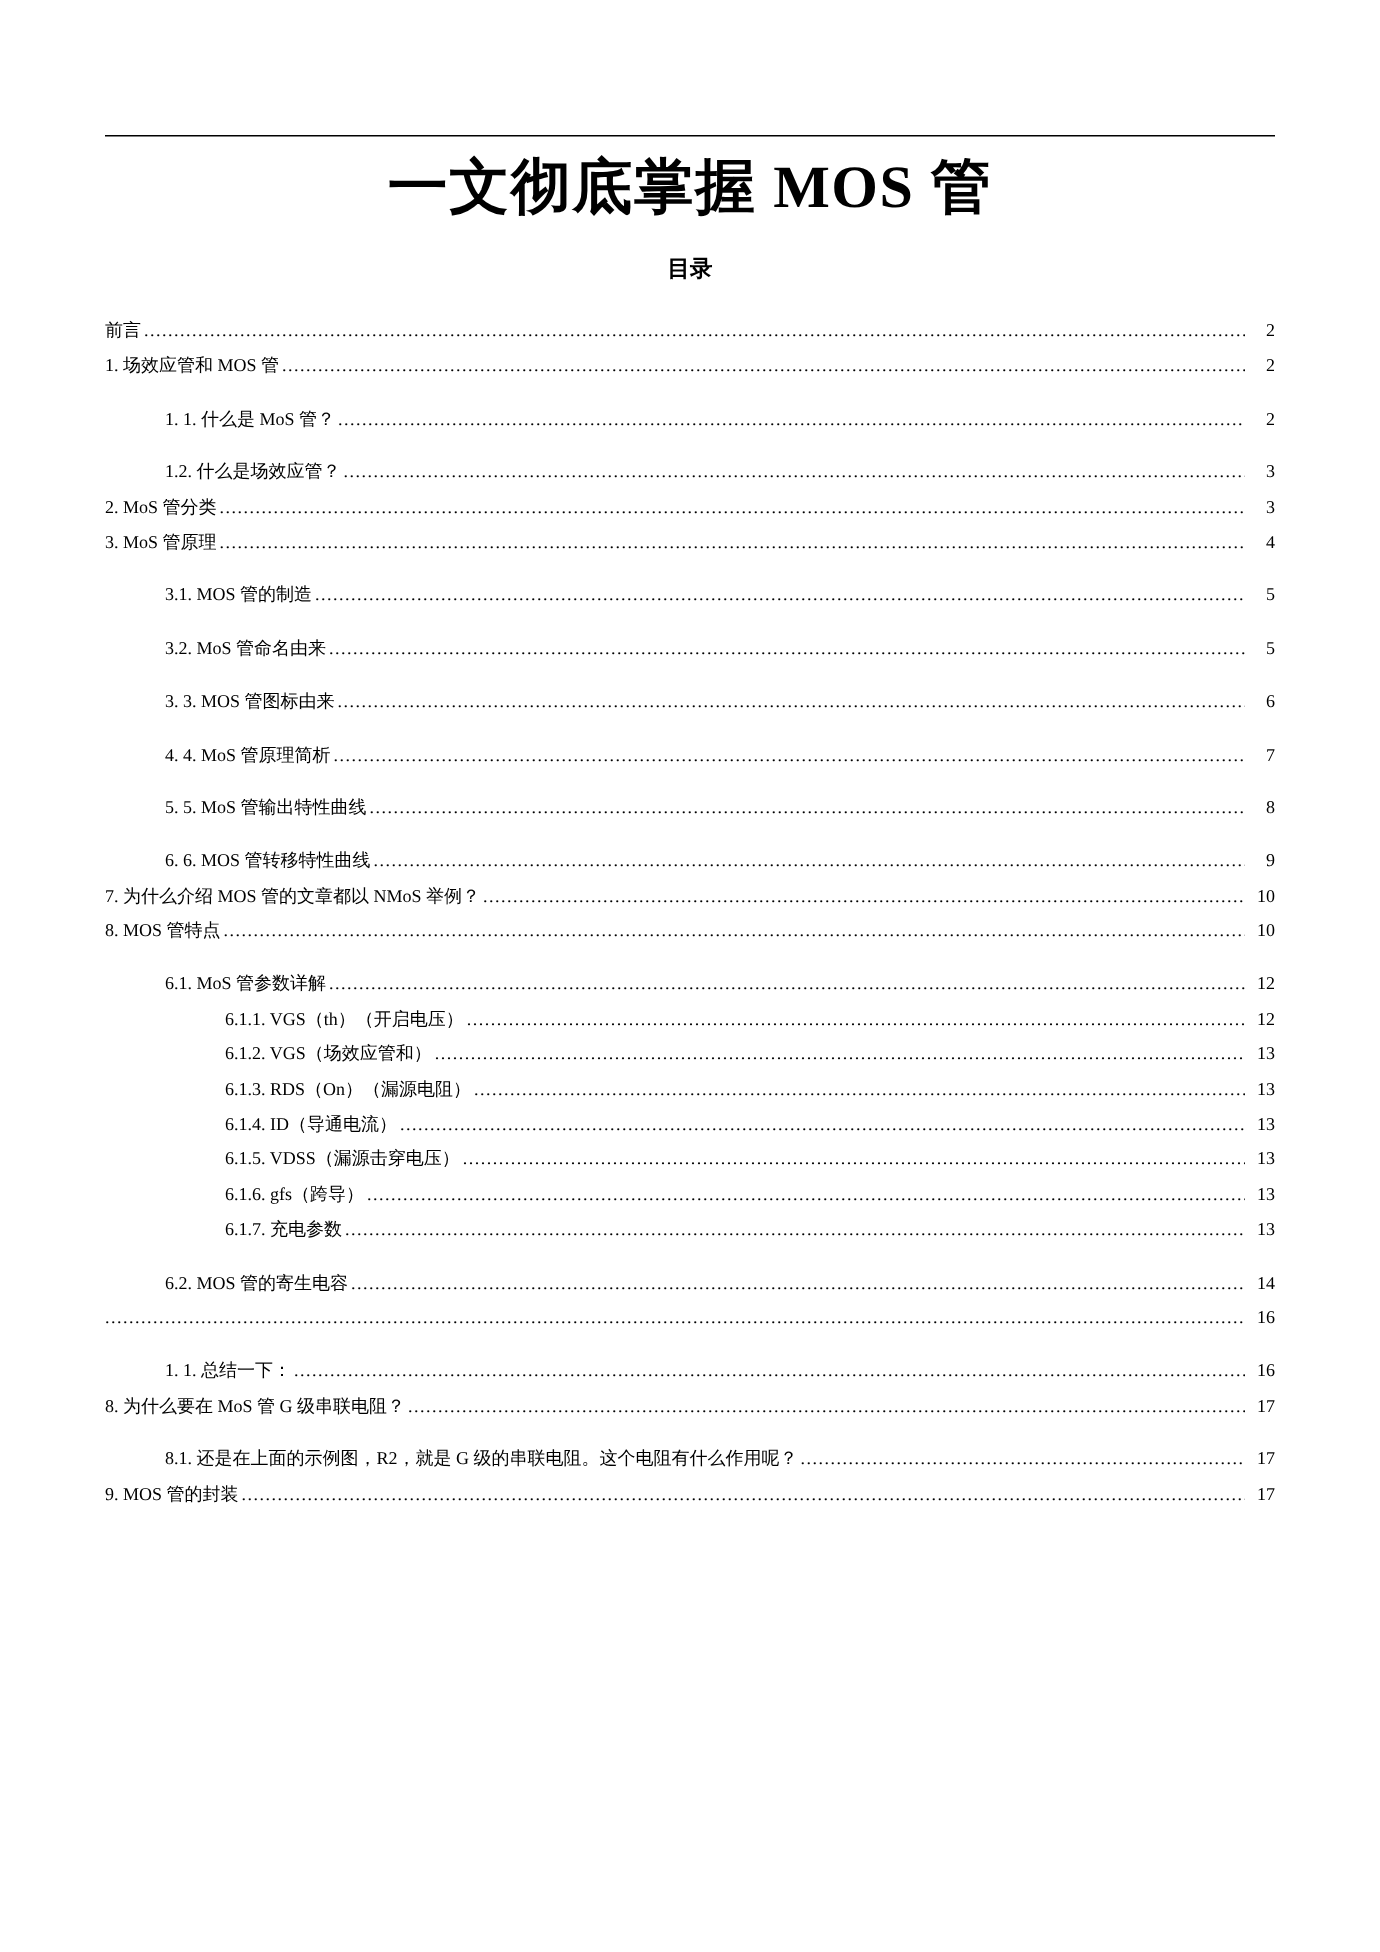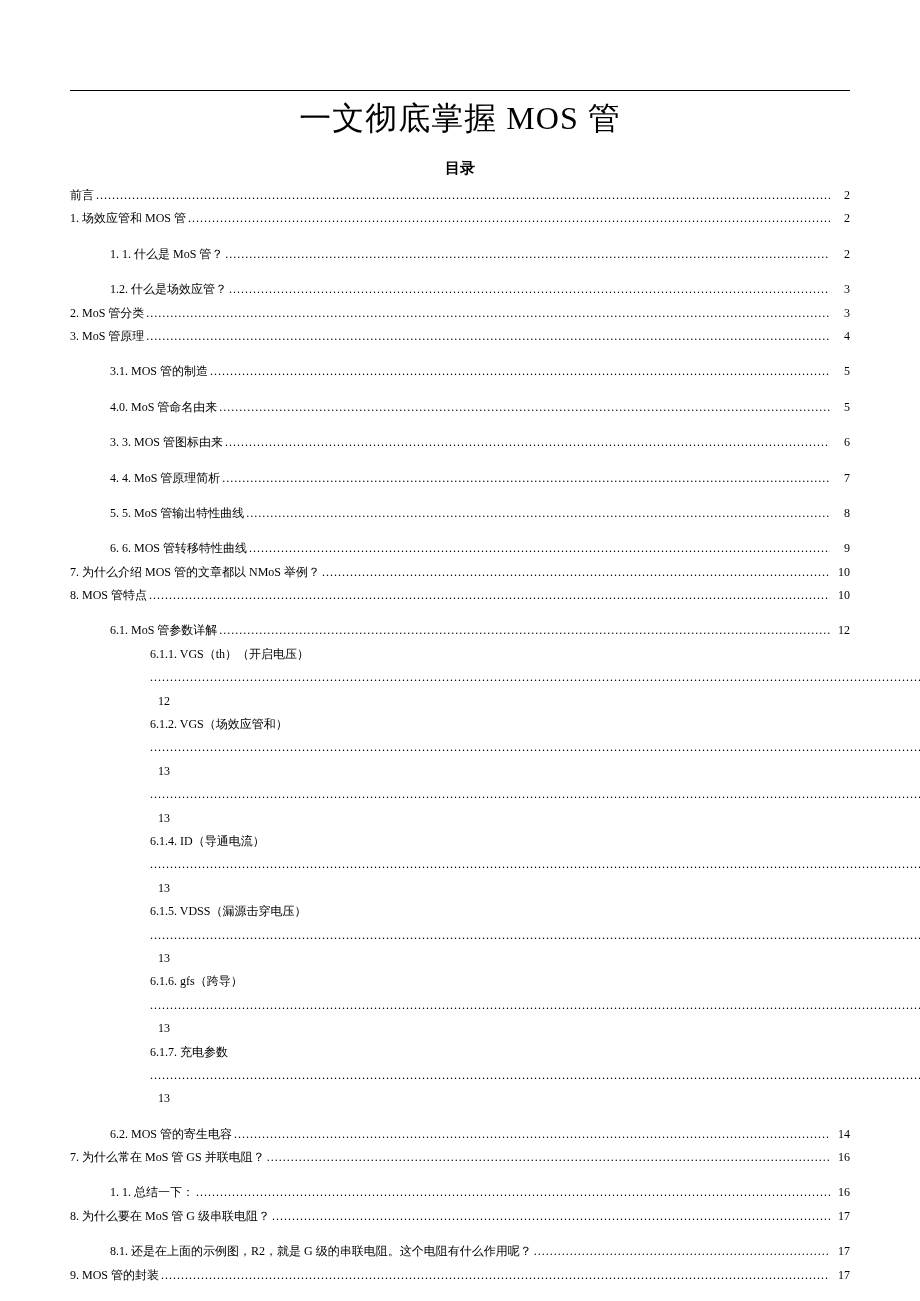--- a/index.html
+++ b/index.html
@@ -12,34 +12,34 @@
   }
   .page {
     padding: 90px 70px 60px 70px;
   }
   .title-line {
     border-top: 1px solid #000;
     margin: 0 0 6px 0;
   }
   .main-title {
     text-align: center;
-    font-size: 32px;
-    font-weight: 400;
+    font-size: 40px;
+    font-weight: 700;
     letter-spacing: 1px;
     margin: 0 0 18px 0;
     font-family: "SimSun", "宋体", serif;
   }
   .main-title .latin {
     font-family: "Times New Roman", serif;
   }
   .toc-heading {
     text-align: center;
     font-size: 15px;
     font-weight: bold;
-    margin: 0 0 6px 0;
+    margin: 0 0 20px 0;
   }
   .toc {
     font-size: 12px;
     line-height: 1.95;
   }
   .toc-row {
     display: flex;
     align-items: baseline;
     white-space: nowrap;
   }
@@ -56,21 +56,21 @@
     content: ".....................................................................................................................................................................................................................";
   }
   .toc-page {
     flex: 0 0 auto;
     padding-left: 2px;
     min-width: 18px;
     text-align: right;
   }
   .lvl0 { padding-left: 0px; }
   .lvl1 { padding-left: 40px; margin-top: 12px; }
-  .lvl2 { padding-left: 80px; flex-direction: column; }
+  .lvl2 { padding-left: 80px; }
 </style>
 </head>
 <body>
 
 <div class="page">
   <div class="title-line"></div>
   <h1 class="main-title">
     <span>一文彻底掌握 </span><span class="latin">MOS</span><span> 管</span>
   </h1>
   <div class="toc-heading">目录</div>
@@ -104,21 +104,21 @@
         <span class="toc-label">3.  MoS 管原理</span>
         <span class="toc-dots"></span>
         <span class="toc-page">4</span>
       </div>
       <div class="toc-row lvl1">
         <span class="toc-label">3.1.  MOS 管的制造</span>
         <span class="toc-dots"></span>
         <span class="toc-page">5</span>
       </div>
       <div class="toc-row lvl1">
-        <span class="toc-label">4.0.  MoS 管命名由来</span>
+        <span class="toc-label">3.2.  MoS 管命名由来</span>
         <span class="toc-dots"></span>
         <span class="toc-page">5</span>
       </div>
       <div class="toc-row lvl1">
         <span class="toc-label">3. 3. MOS 管图标由来</span>
         <span class="toc-dots"></span>
         <span class="toc-page">6</span>
       </div>
       <div class="toc-row lvl1">
         <span class="toc-label">4. 4. MoS 管原理简析</span>
@@ -154,20 +154,21 @@
         <span class="toc-label">6.1.1.  VGS（th）（开启电压）</span>
         <span class="toc-dots"></span>
         <span class="toc-page">12</span>
       </div>
       <div class="toc-row lvl2">
         <span class="toc-label">6.1.2.  VGS（场效应管和）</span>
         <span class="toc-dots"></span>
         <span class="toc-page">13</span>
       </div>
       <div class="toc-row lvl2">
+        <span class="toc-label">6.1.3.  RDS（On）（漏源电阻）</span>
         <span class="toc-dots"></span>
         <span class="toc-page">13</span>
       </div>
       <div class="toc-row lvl2">
         <span class="toc-label">6.1.4.  ID（导通电流）</span>
         <span class="toc-dots"></span>
         <span class="toc-page">13</span>
       </div>
       <div class="toc-row lvl2">
         <span class="toc-label">6.1.5.  VDSS（漏源击穿电压）</span>
@@ -183,21 +184,20 @@
         <span class="toc-label">6.1.7. 充电参数</span>
         <span class="toc-dots"></span>
         <span class="toc-page">13</span>
       </div>
       <div class="toc-row lvl1">
         <span class="toc-label">6.2. MOS 管的寄生电容</span>
         <span class="toc-dots"></span>
         <span class="toc-page">14</span>
       </div>
       <div class="toc-row lvl0">
-        <span class="toc-label">7. 为什么常在 MoS 管 GS 并联电阻？</span>
         <span class="toc-dots"></span>
         <span class="toc-page">16</span>
       </div>
       <div class="toc-row lvl1">
         <span class="toc-label">1. 1. 总结一下：</span>
         <span class="toc-dots"></span>
         <span class="toc-page">16</span>
       </div>
       <div class="toc-row lvl0">
         <span class="toc-label">8.  为什么要在 MoS 管 G 级串联电阻？</span>

